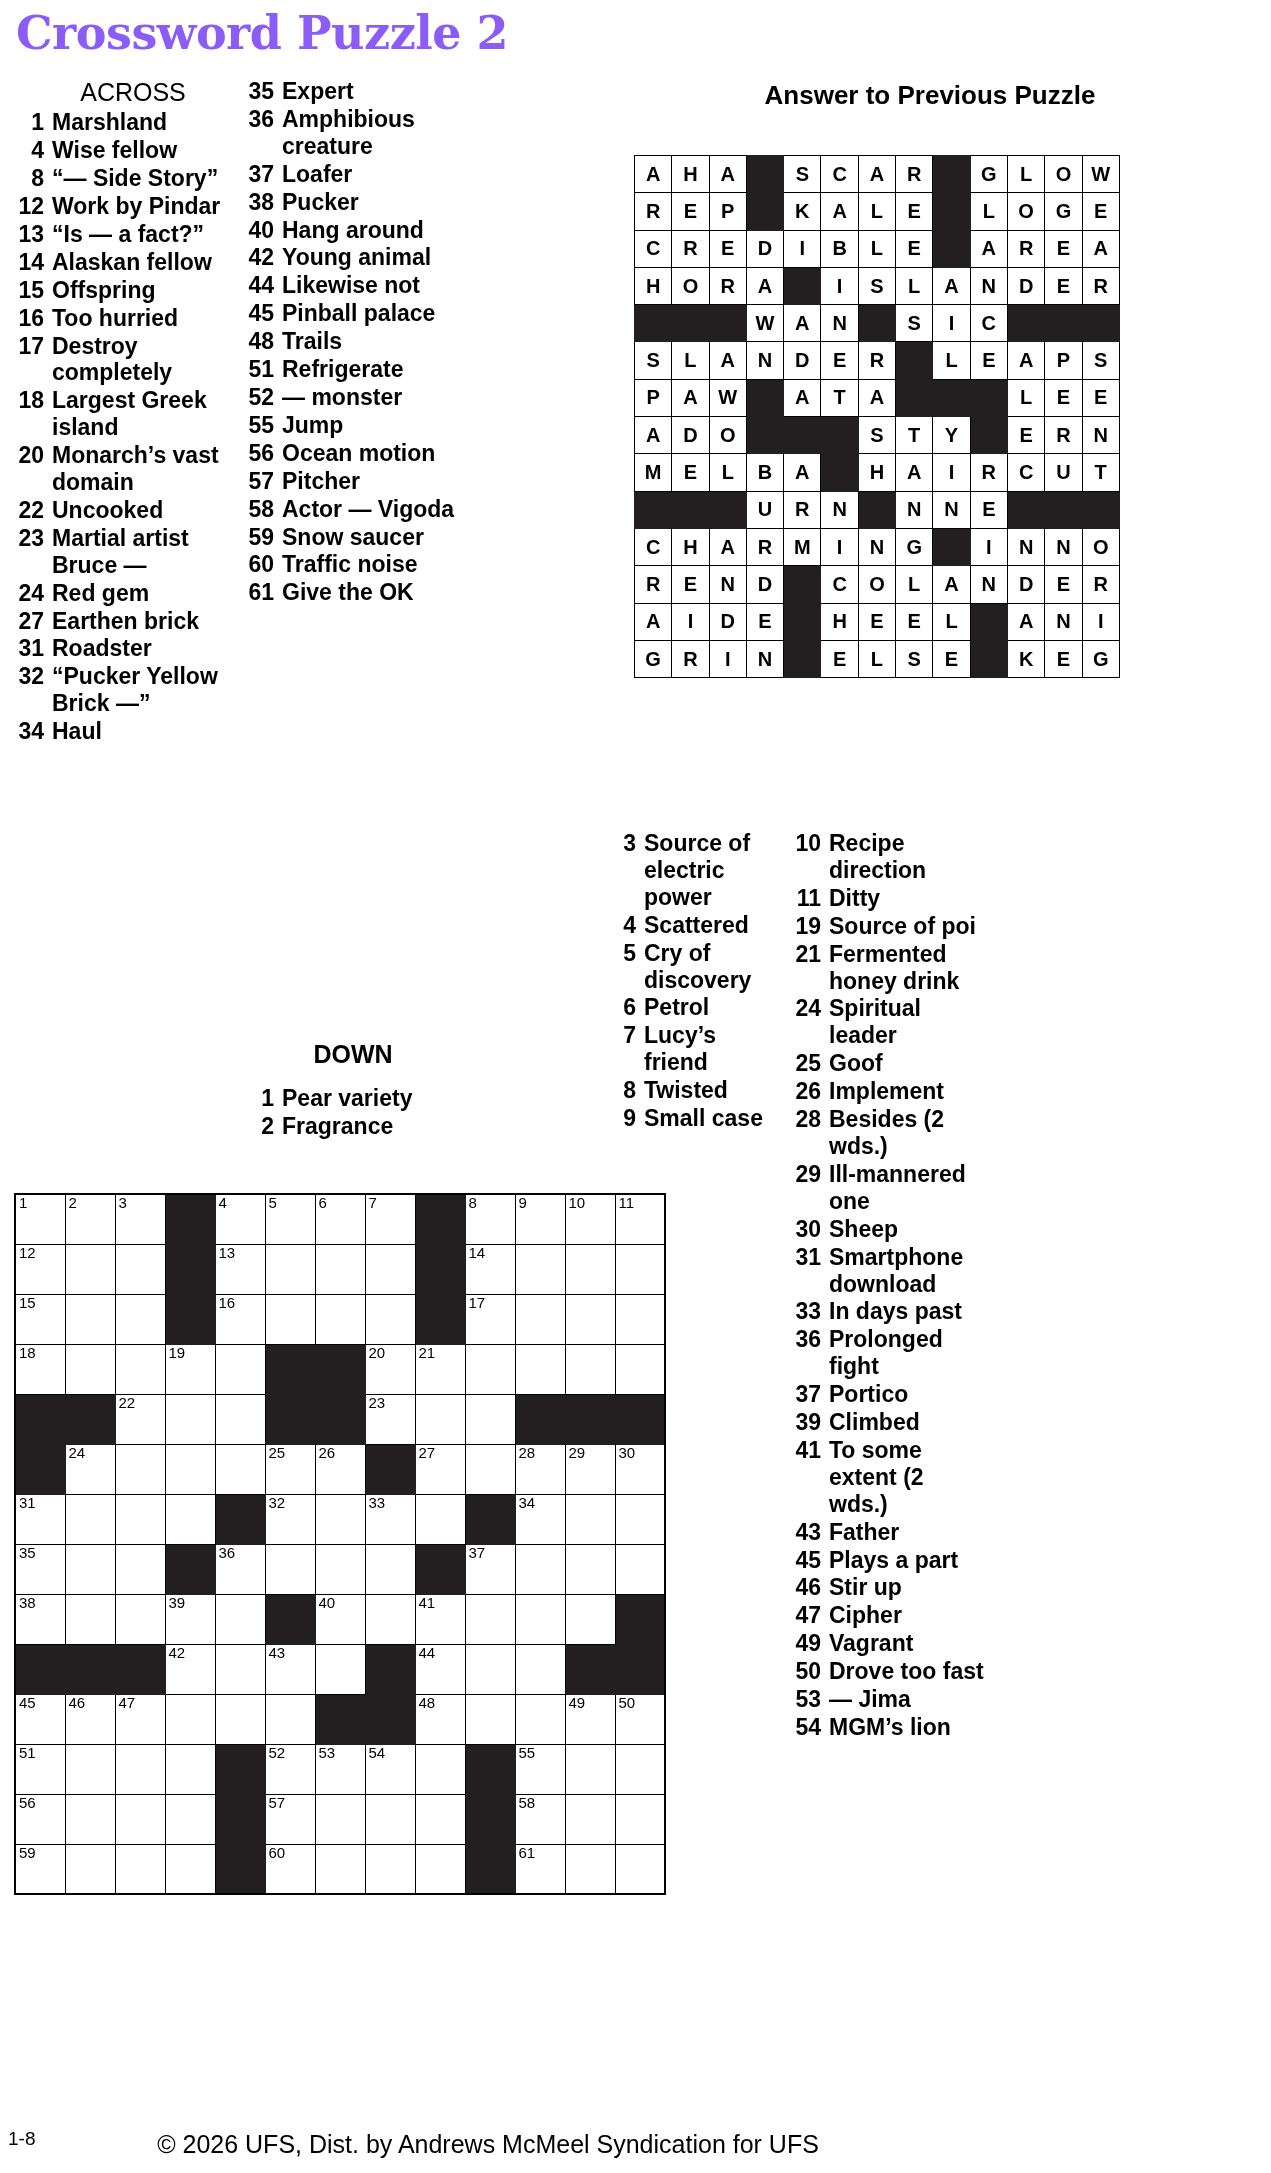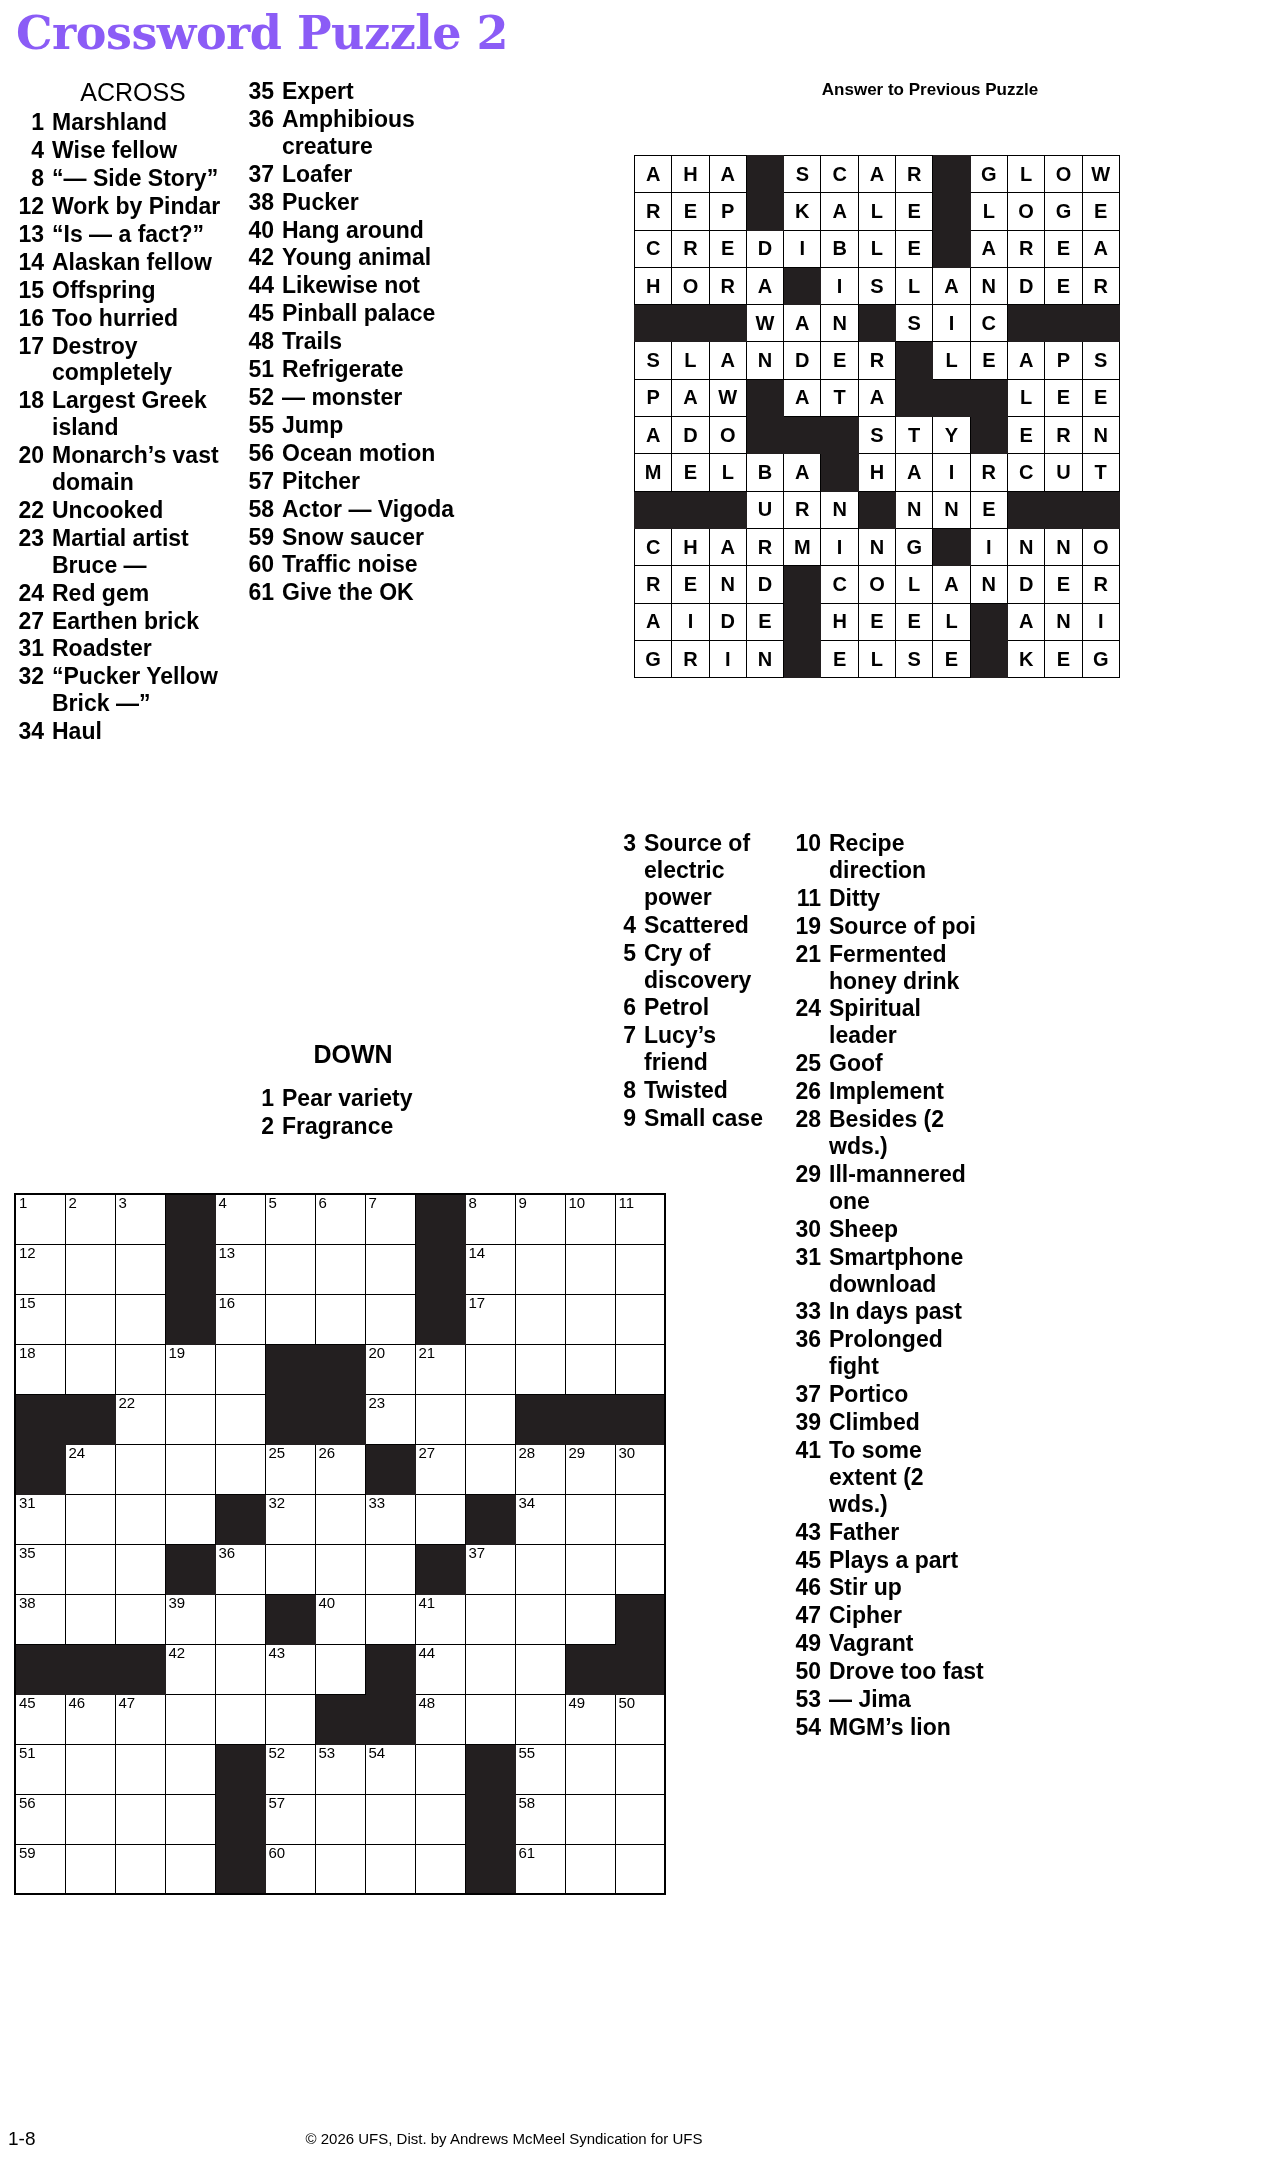--- a/index.html
+++ b/index.html
@@ -67,21 +67,21 @@
     font-size: 25px;
     font-weight: bold;
   }
 
   
   #answer-title {
     position: absolute;
     left: 630px; top: 80px;
     width: 600px;
     text-align: center;
-    font-size: 17px;
+    font-size: 26px;
     font-weight: bold;
   }
   #answer-grid {
     position: absolute;
     left: 634px; top: 155px;
     border-collapse: collapse;
   }
   #answer-grid td {
     width: 37.3px; height: 37.3px;
     border: 1.5px solid #000;
@@ -130,24 +130,24 @@
 
   
   #date-code {
     position: absolute;
     left: 8px; top: 2128px;
     font-size: 19px;
     color: #000;
   }
   #copyright {
     position: absolute;
-    left: 16px; top: 2130px;
+    left: 0; top: 2130px;
     width: 940px;
     text-align: center;
-    font-size: 15px;
+    font-size: 25px;
     color: #000;
     padding-left: 36px;
   }
 </style>
 </head>
 <body>
 
 <div id="page">
 
   <div id="title">Crossword Puzzle 2</div>

